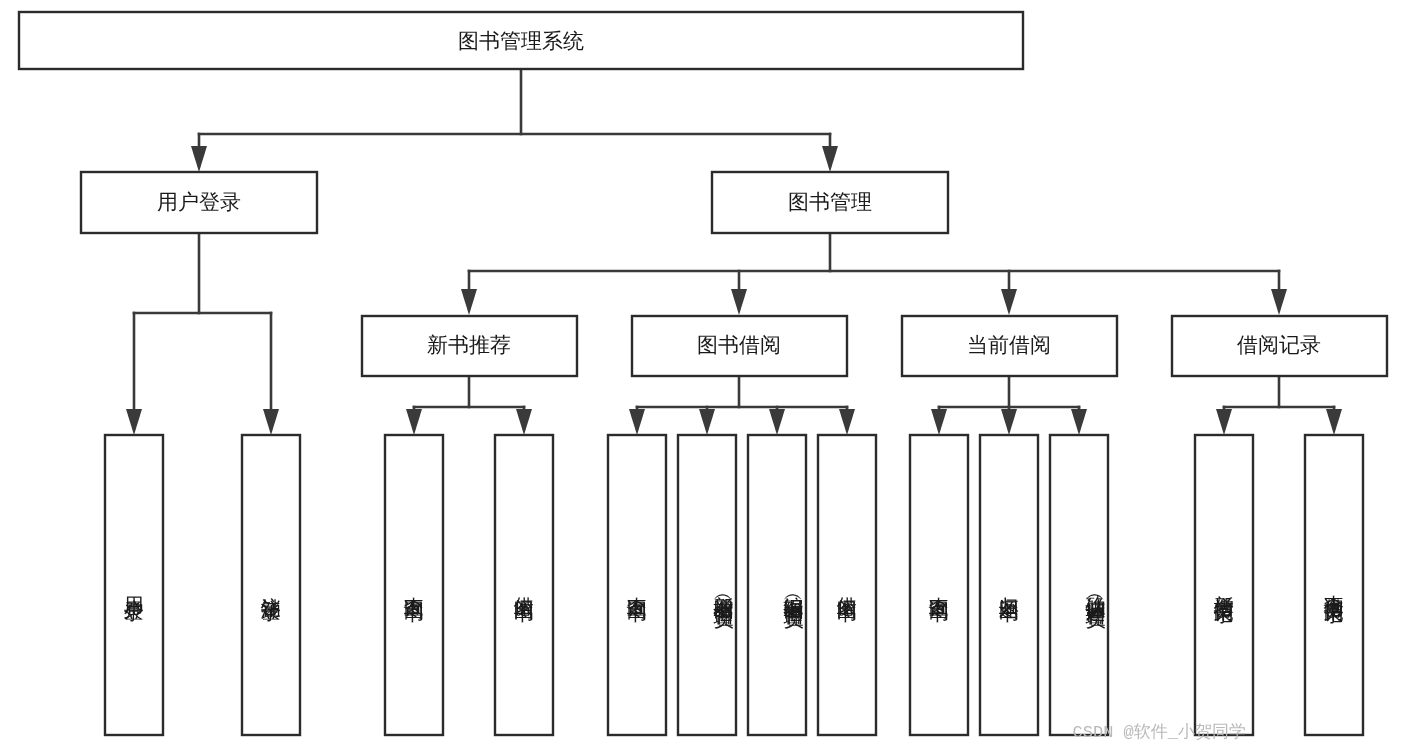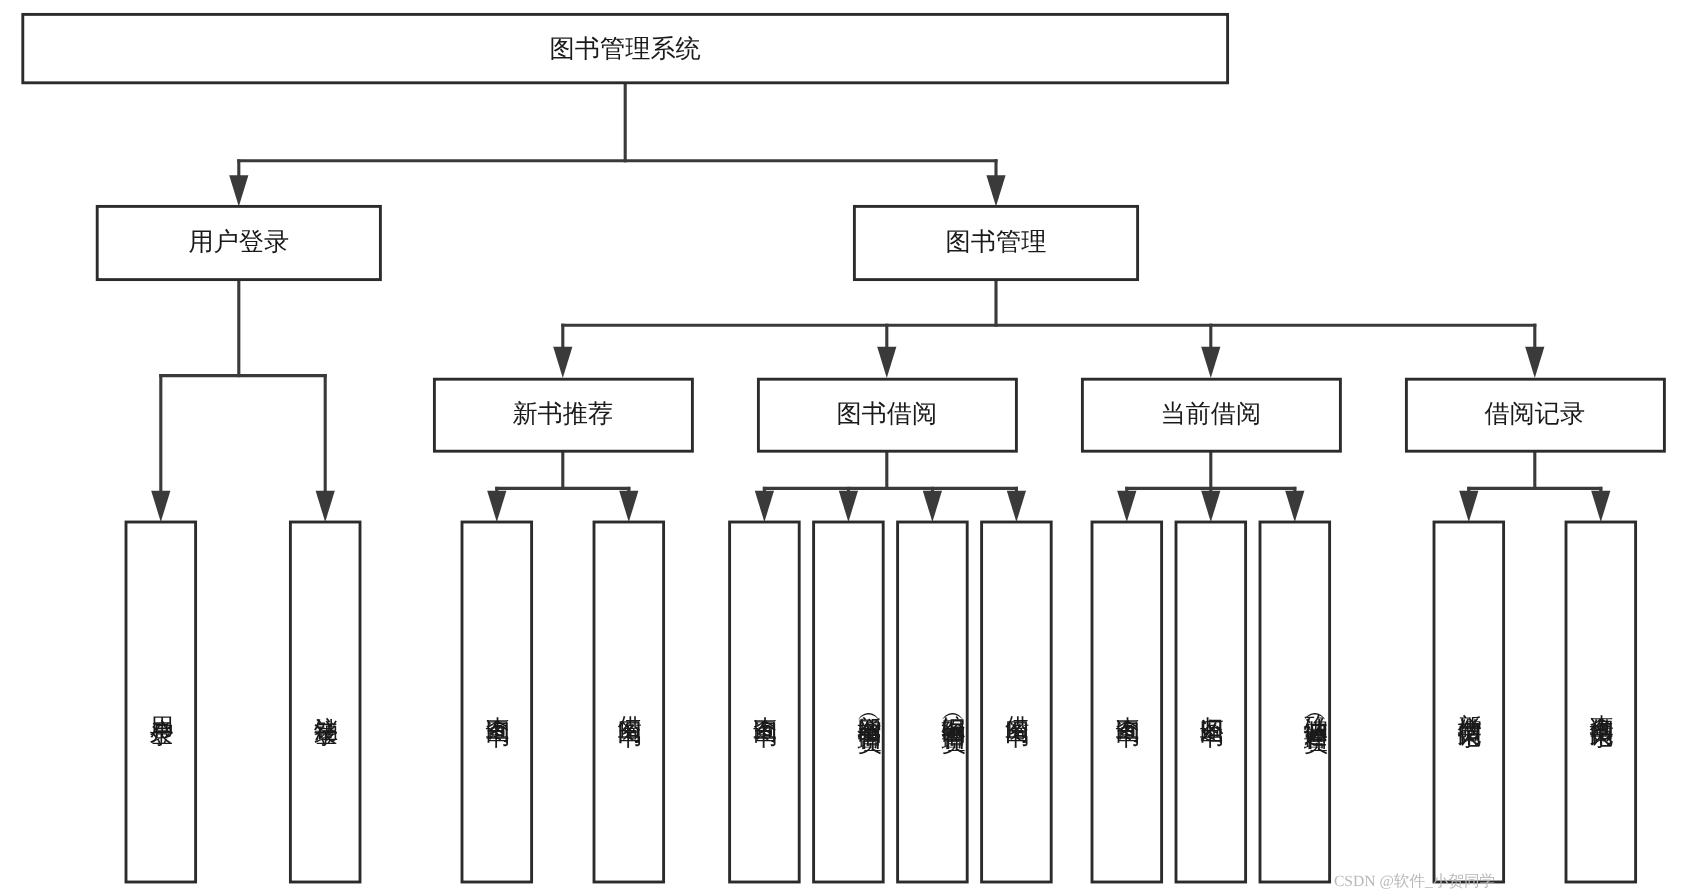--- a/index.html
+++ b/index.html
@@ -61,22 +61,22 @@
     align-items: center;
     justify-content: center;
     text-align: center;
     white-space: nowrap;
     pointer-events: none;
   }
   .watermark {
     position: absolute;
     right: 10px;
     bottom: 4px;
-    font-family: Liberation Serif, serif;
-    font-size: 13px;
+    font-family: Liberation Mono, monospace;
+    font-size: 17px;
     color: #b9b9b9;
     white-space: nowrap;
   }
 </style>
 </head>
 <body>
 
 <div id="diagram-root">
 
   <svg class="canvas" viewBox="0 0 1405 747">

